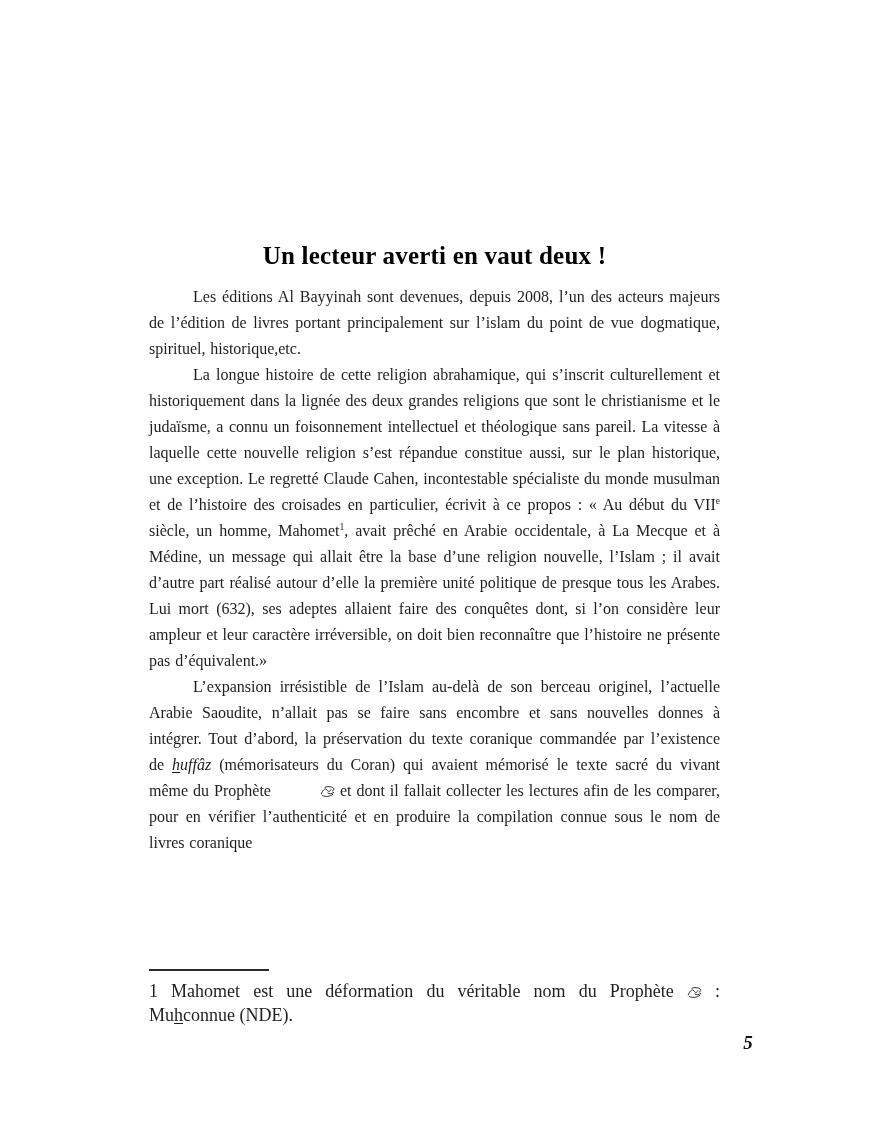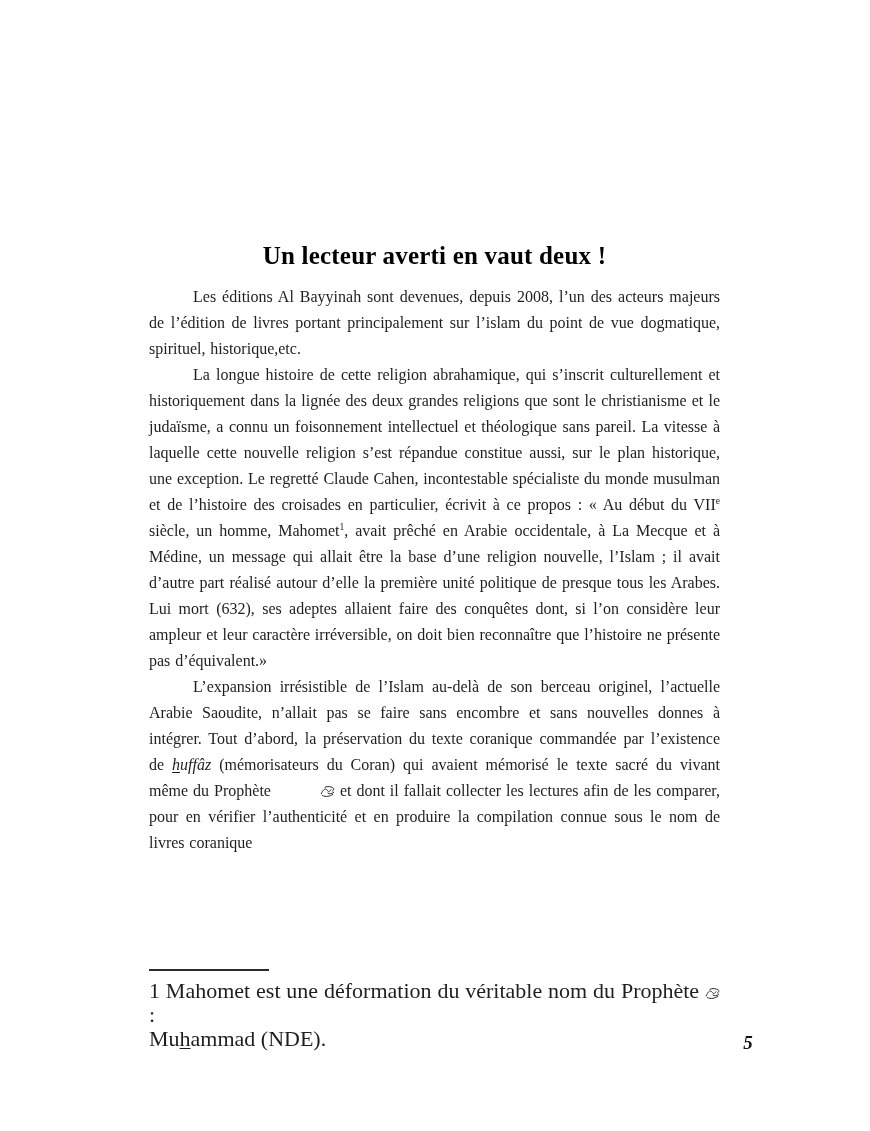--- a/index.html
+++ b/index.html
@@ -43,21 +43,21 @@
     text-decoration-thickness: 1px;
   }
   .italic.uline { font-style: italic; }
   .saw { display: inline-block; line-height: 0; vertical-align: -1px; }
   .saw svg { width: 15px; height: 12px; }
   .footnote {
     position: absolute;
     left: 149px;
     top: 961px;
     width: 571px;
-    font-size: 22px;
+    font-size: 18px;
     line-height: 24px;
   }
   .fn-rule {
     width: 120px;
     border: 0;
     border-top: 2px solid #2a2a2a;
     margin: 8px 0 8px 0;
   }
   .fn-line { margin: 0; }
   .fn-line.justify { text-align: justify; text-align-last: justify; }
@@ -96,17 +96,17 @@
   <div class="footnote">
     <hr class="fn-rule">
     <p class="fn-line justify"><span>1 Mahomet est une déformation du véritable nom du Prophète </span><span class="saw" title="ﷺ"><svg viewBox="0 0 18 14" aria-hidden="true">
             <g stroke="#2b2b2b" fill="none" stroke-width="1.2" stroke-linecap="round">
               <path d="M1.5 10.5C4 4 7 3.5 8.5 6c1.5 2.5 3.5 2 4.5-.5"></path>
               <path d="M3 12.5c4 2 9 1 12.5-1.5"></path>
               <path d="M6 2.5C9 1 13 1.5 16 3.5c1 .7.5 3-1 3.5"></path>
               <path d="M9.5 9.5c2 1.5 4.5 1 7-1"></path>
             </g>
           </svg></span><span> :</span></p>
-    <p class="fn-line"><span>Mu</span><span class="uline">h</span><span>ammad (NDE).</span></p>
+    <p class="fn-line"><span>Mu</span><span class="uline">h</span><span>connue (NDE).</span></p>
   </div>
 
   <div class="page-number">5</div>
 </div>
 
 </body></html>

